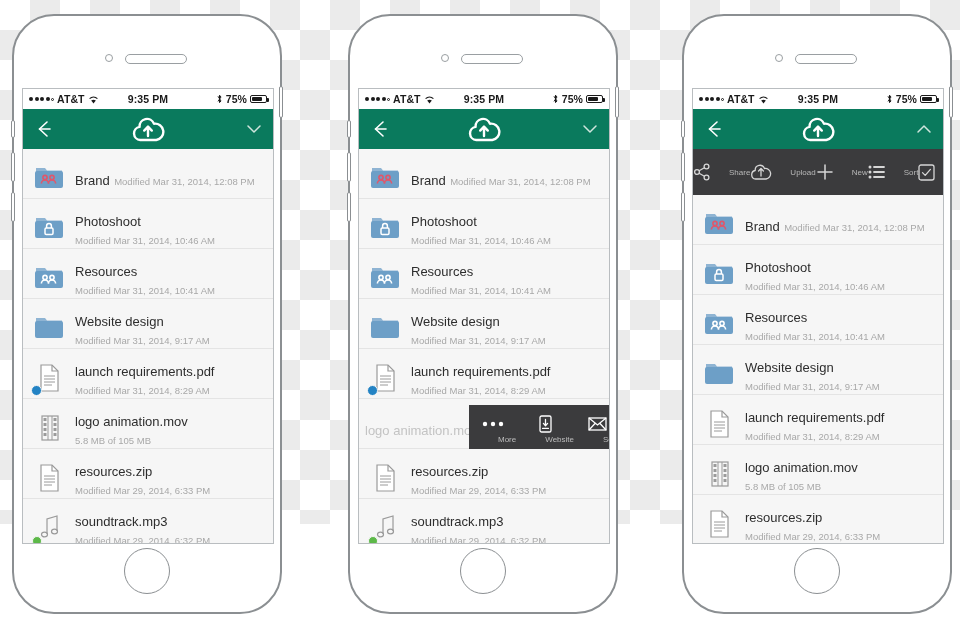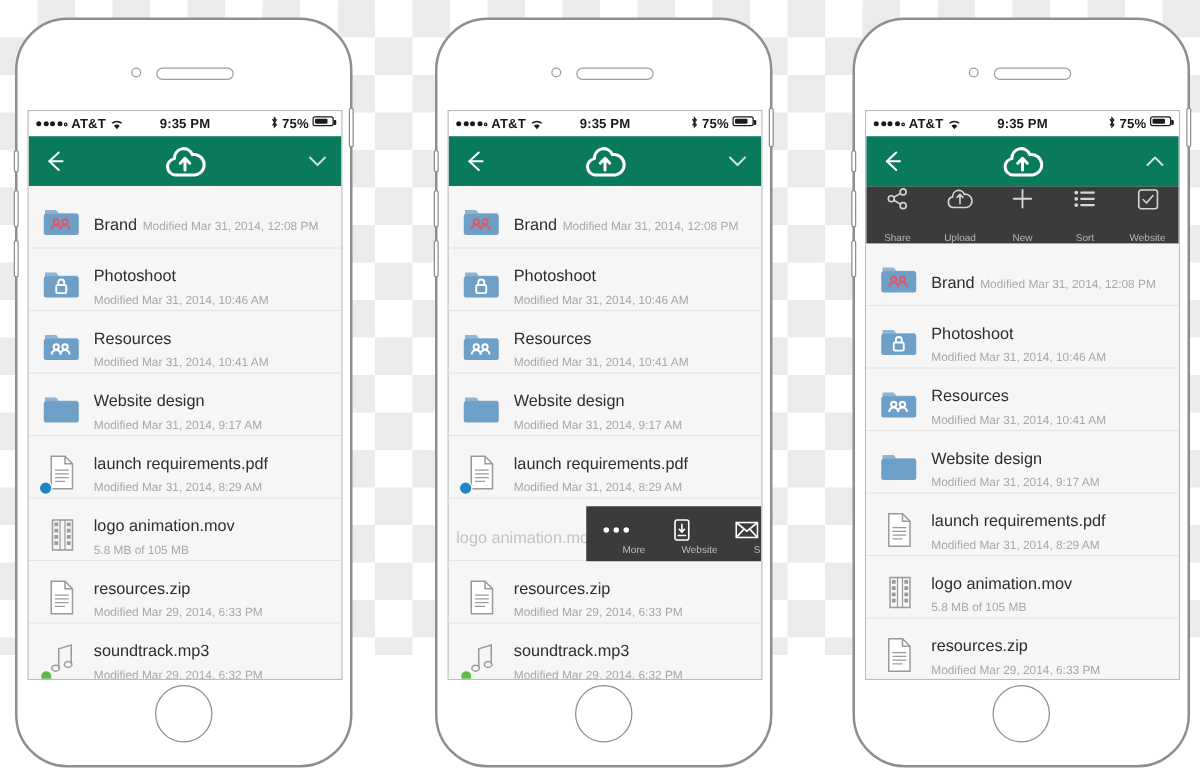--- a/index.html
+++ b/index.html
@@ -93,21 +93,21 @@
     align-items: center;
     padding: 0 6px;
     font-size: 10.5px;
     font-weight: bold;
     color: #1a1a1a;
     background: #fff;
     letter-spacing: .1px;
   }
   .sb-left { display: flex; align-items: center; gap: 3px; flex: 1; }
   .sb-center { flex: 0 0 auto; }
-  .sb-right { display: flex; gap: 3px; flex: 1; justify-content: flex-end; }
+  .sb-right { display: flex; align-items: center; gap: 3px; flex: 1; justify-content: flex-end; }
   .dots { display: flex; gap: 1.5px; align-items: center; }
   .dots i { width: 4px; height: 4px; border-radius: 50%; background: #1a1a1a; display: block; }
   .dots i.hollow { background: transparent; border: 1px solid #1a1a1a; width: 3px; height: 3px; }
   .batt {
     width: 17px; height: 8px;
     border: 1px solid #1a1a1a;
     border-radius: 2px;
     position: relative;
     padding: 1px;
   }
@@ -136,21 +136,21 @@
 
   
   .toolbar {
     height: 46px;
     background: #3b3b3d;
     display: flex;
   }
   .toolbar .tb-item {
     flex: 1;
     display: flex;
-    flex-direction: column;
+    flex-direction: row;
     align-items: center;
     justify-content: flex-end;
     gap: 18px;
     color: #c9c9c9;
   }
   .toolbar .tb-ico { height: 18px; display: flex; align-items: center; justify-content: center; }
   .toolbar .tb-lbl { font-size: 8px; color: #b8b8b8; }
 
   
   .list { background: #f6f6f6; position: relative; }

